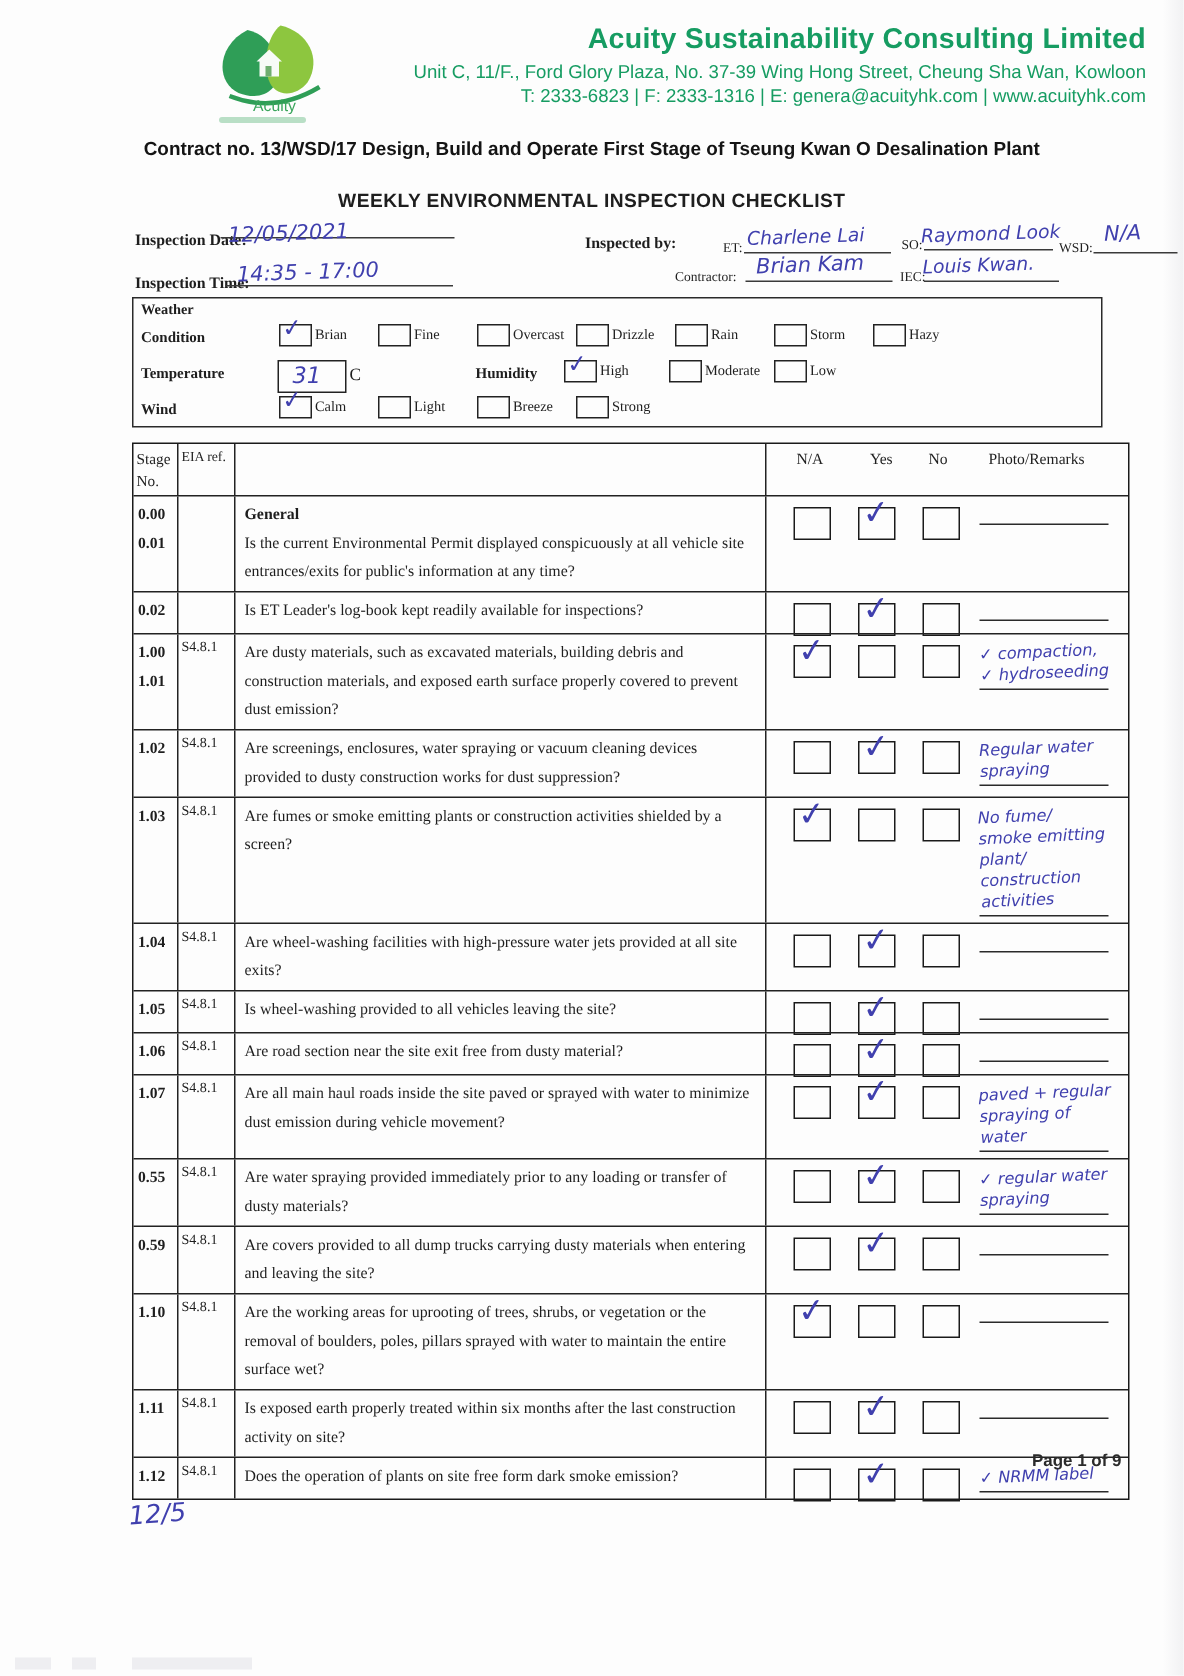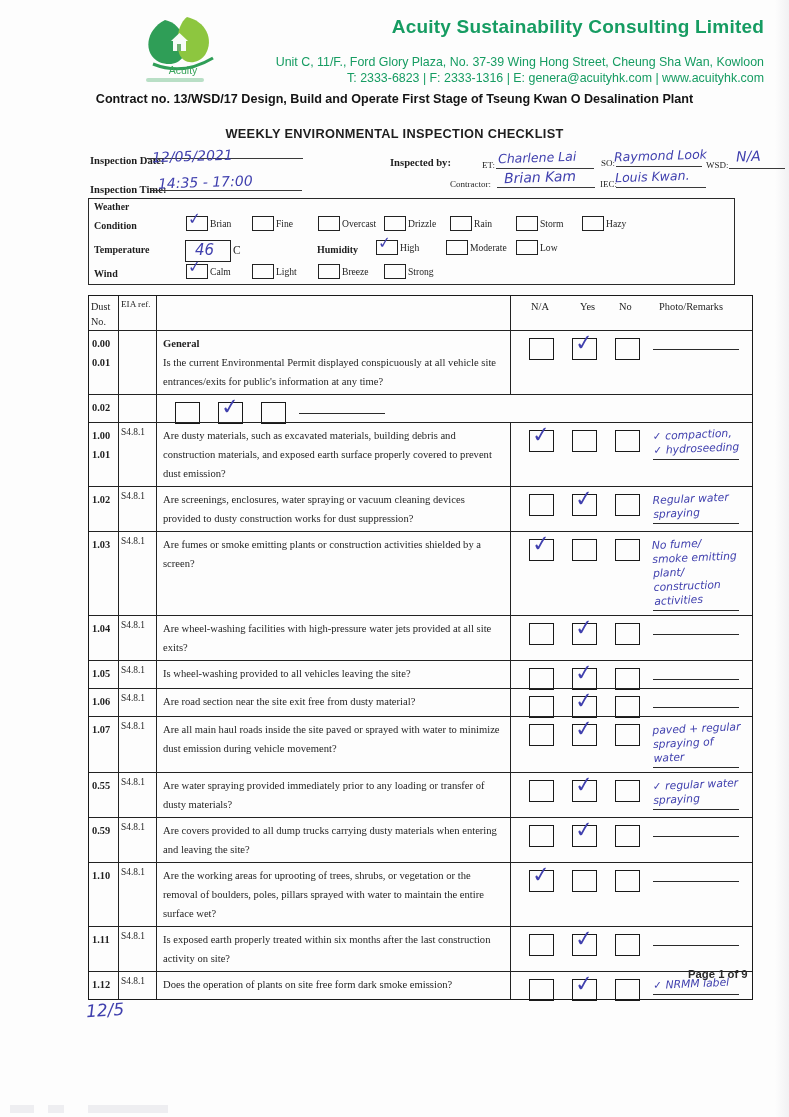--- a/index.html
+++ b/index.html
@@ -17,21 +17,21 @@
     background:linear-gradient(90deg,rgba(240,240,242,0),#f1f1f3);}
   .abs{position:absolute;}
   .hand{font-family:"DejaVu Sans",sans-serif;font-style:italic;color:var(--ink);}
 
   
   .logo{left:131px;top:14px;width:106px;height:62px;}
   .logo-tagline{left:146px;top:78px;width:58px;height:4px;background:#b9dfc6;border-radius:2px;}
   .co-block{left:248px;top:16px;width:516px;text-align:right;
     font-family:"Liberation Sans",sans-serif;color:var(--green);}
   .co-name{font-size:19px;font-weight:bold;letter-spacing:.2px;}
-  .co-addr{font-size:12.4px;margin-top:17px;}
+  .co-addr{font-size:12.4px;margin-top:3px;}
   .co-contact{font-size:12.4px;margin-top:2px;}
   .contract{left:0;top:92px;width:100%;text-align:center;
     font-family:"Liberation Sans",sans-serif;font-weight:bold;font-size:12.6px;color:#141414;}
   .doc-title{left:0;top:126px;width:100%;text-align:center;
     font-family:"Liberation Sans",sans-serif;font-weight:bold;font-size:12.8px;letter-spacing:.3px;}
 
   
   .flabel{font-weight:bold;font-size:10.6px;}
   .slabel{font-size:9px;}
   .uline{border-bottom:1.1px solid #3a3a3a;}
@@ -166,21 +166,21 @@
         <span class="wlab">Storm</span>
       </span>
       <span class="wopt">
         <span class="wcheck"></span>
         <span class="wlab">Hazy</span>
       </span>
     </div>
 
   <span class="abs wrowlab" style="left:5px;top:45px">Temperature</span>
   <span class="abs tempbox">
-    <span class="hand tempval">46</span>
+    <span class="hand tempval">31</span>
   </span>
   <span class="abs tempunit">C</span>
   <span class="abs wrowlab" style="left:228px;top:45px">Humidity</span>
   <div class="abs wgroup g-hum" style="left:287px;top:41px" id="g-humidity">
       <span class="wopt">
         <span class="wcheck">
           <span class="wmark hand">✓</span>
         </span>
         <span class="wlab">High</span>
       </span>
@@ -212,21 +212,21 @@
       </span>
       <span class="wopt">
         <span class="wcheck"></span>
         <span class="wlab">Strong</span>
       </span>
     </div>
 </div>
 
 <div class="abs table">
   <div class="thead">
-    <div class="c-item h-item">Dust
+    <div class="c-item h-item">Stage
 No.</div>
     <div class="c-eia h-eia">EIA ref.</div>
     <div class="c-q"></div>
     <div class="c-ans">
       <span class="h-anslab" style="left:20px">N/A</span>
       <span class="h-anslab" style="left:69px">Yes</span>
       <span class="h-anslab" style="left:108px">No</span>
       <span class="h-anslab" style="left:148px">Photo/Remarks</span>
     </div>
   </div>
@@ -244,20 +244,23 @@
           <span class="cbox yes">
             <span class="cmark hand">✓</span>
           </span>
           <span class="cbox no"></span>
           <span class="remark-line lonely"></span>
         </div>
       </div>
       <div class="trow">
         <div class="c-item">0.02</div>
         <div class="c-eia"></div>
+        <div class="c-q">
+          <div>Is ET Leader's log-book kept readily available for inspections?</div>
+        </div>
         <div class="c-ans">
           <span class="cbox na"></span>
           <span class="cbox yes">
             <span class="cmark hand">✓</span>
           </span>
           <span class="cbox no"></span>
           <span class="remark-line lonely"></span>
         </div>
       </div>
       <div class="trow">

